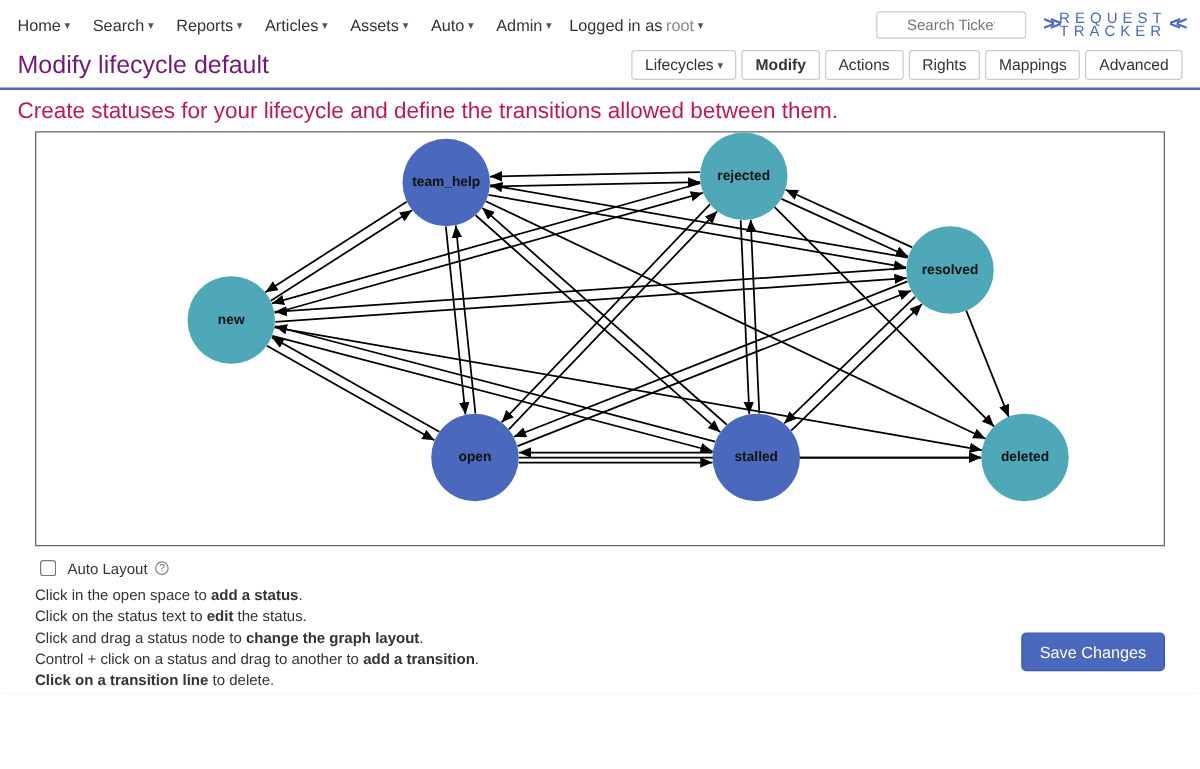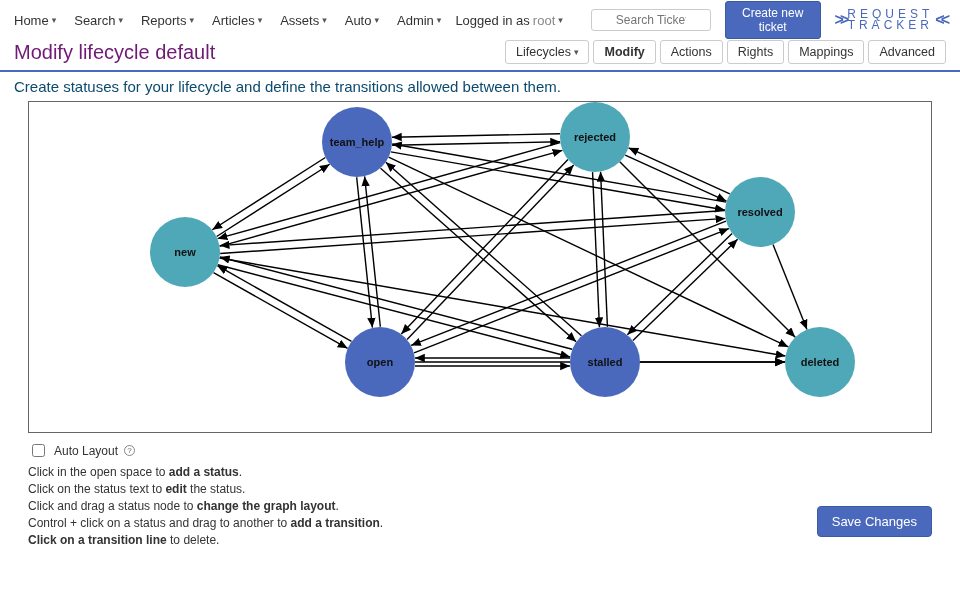--- a/index.html
+++ b/index.html
@@ -12,21 +12,21 @@
   .search-input { border:1px solid #ccc; border-radius:3px; padding:3px 24px; font-size:12px; color:#666; width:120px; }
   .btn-primary { background:#4a69bd; color:#fff; border:1px solid #3b5aa6; border-radius:3px; padding:4px 8px; font-size:12px; cursor:pointer; }
   .logo { font-family: Arial, sans-serif; font-size:12px; color:#4a69bd; letter-spacing:4px; line-height:11px; text-align:center; }
   .logo-wrap { display:flex; align-items:center; gap:2px; }
   .chevs { color:#4a69bd; font-weight:bold; font-size:16px; letter-spacing:-4px; }
   .titlebar { display:flex; align-items:center; padding:2px 14px 6px 14px; border-bottom:2px solid #4a69bd; }
   .page-title { font-size:20px; font-weight:500; color:#701a75; }
   .tabs { display:flex; gap:4px;align-items:center; }
   .tab { border:1px solid #ccc; border-radius:3px; padding:4px 10px; font-size:12.5px; background:#fff; cursor:pointer; display:flex; align-items:center; gap:3px; }
   .tab.active { font-weight:bold; }
-  .subhead { padding:6px 14px; font-size:15px; color:#0c4a6e; }
+  .subhead { padding:6px 14px; font-size:18px; color:#be185d; }
   .canvas-wrap { padding:0 28px; }
   .canvas { border:1px solid #666; height:332px; position:relative; background:#fff; }
   .controls { padding:8px 36px 0 28px; font-size:12px; color:#333; }
   .controls .row { display:flex; align-items:center; gap:6px; margin-bottom:4px; }
   .help-line { font-size:12px; line-height:17px; }
   .info-circ { display:inline-block; width:11px; height:11px; border:1px solid #888; border-radius:50%; font-size:8px; text-align:center; line-height:10px; color:#666; }
   .footer { position:absolute; bottom:18px; right:28px; }
   .save-btn { background:#4a69bd; color:#fff; border:1px solid #3b5aa6; border-radius:4px; padding:7px 14px; font-size:13px; font-weight:500; cursor:pointer; }
   svg { width:100%; height:100%; display:block; }
   .node-blue { fill:#4a69bd; }
@@ -69,21 +69,20 @@
           <span class="caret">▾</span>
         </div>
       </div>
     <div class="nav-item">
       <span>Logged in as </span>
         <span style="color:#888">root</span>
         <span class="caret">▾</span>
     </div>
     <div class="spacer"></div>
     <input class="search-input" placeholder="Search Tickets..." style="">
-    <button class="btn-primary">Create new ticket</button>
     <div class="logo-wrap">
       <span class="chevs">&gt;&gt;</span>
       <div class="logo">
           <div>REQUEST</div>
           <div>TRACKER</div>
         </div>
       <span class="chevs">&lt;&lt;</span>
     </div>
   </div>
 

